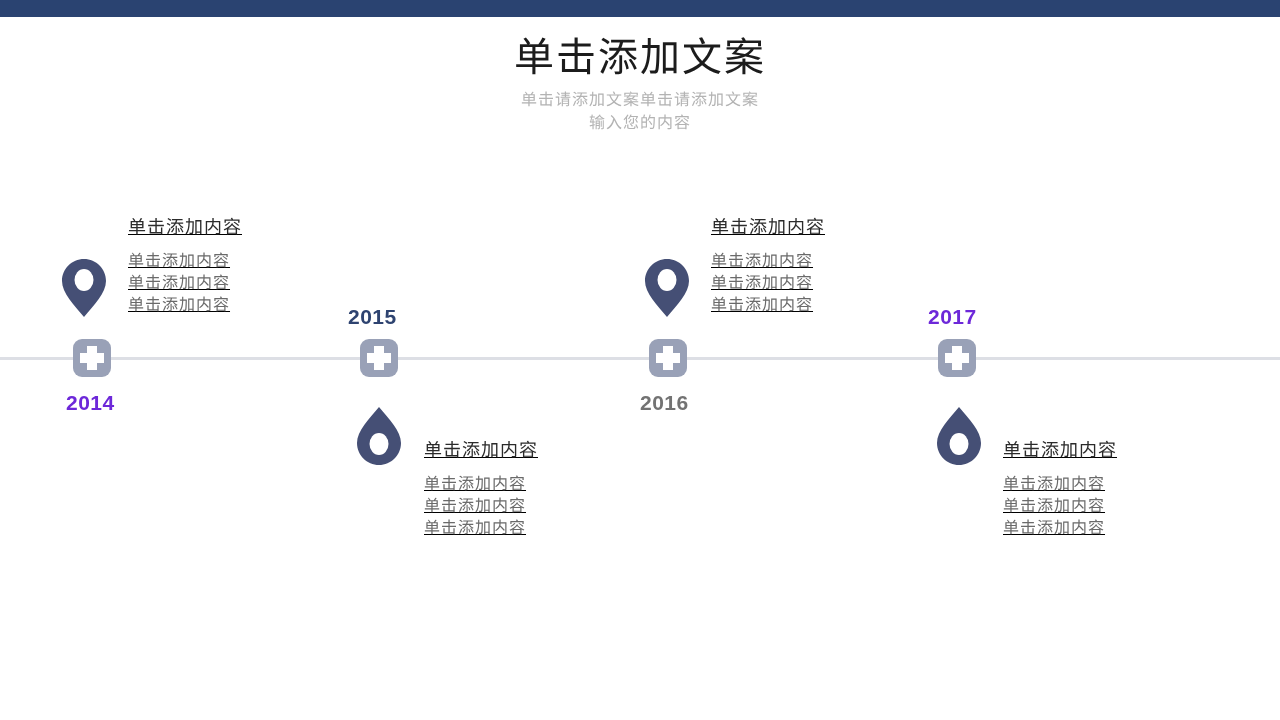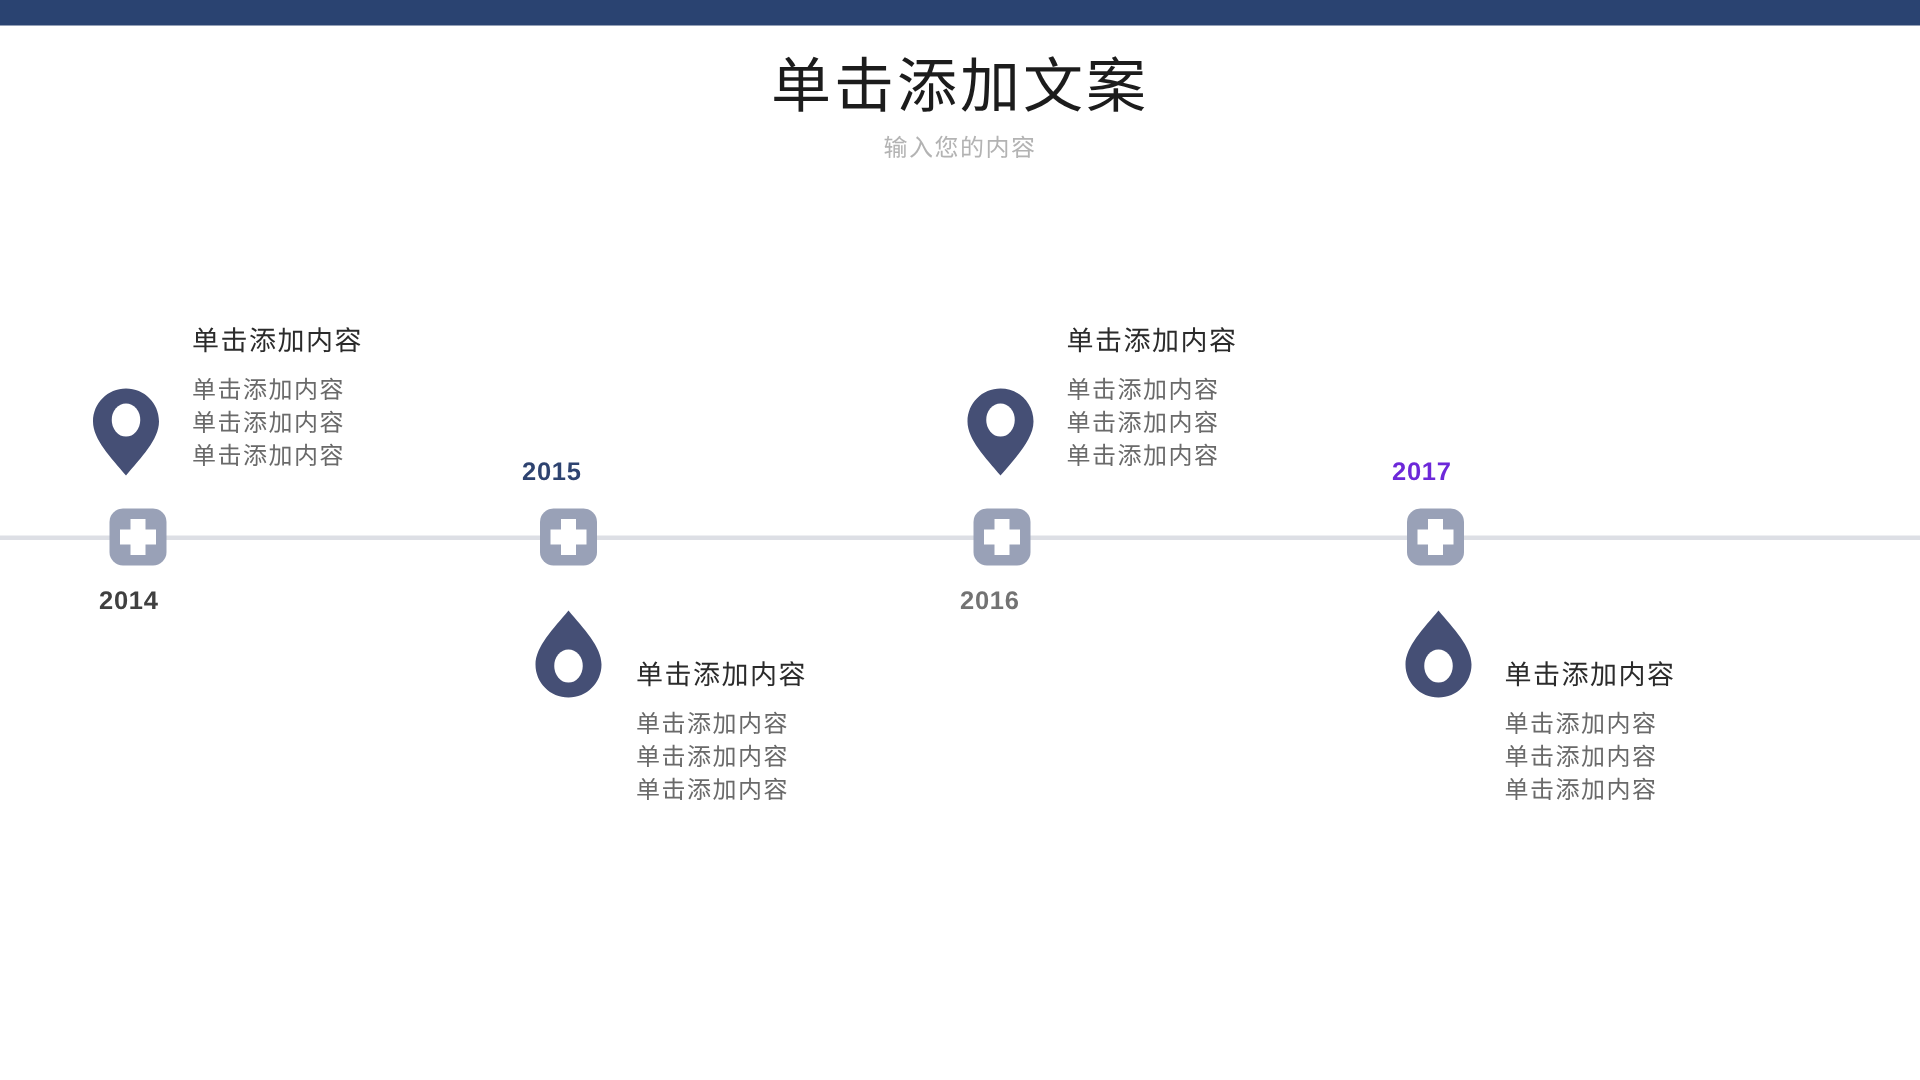--- a/index.html
+++ b/index.html
@@ -102,21 +102,21 @@
     top: 14px;
     width: 24px;
     height: 10px;
     background: #ffffff;
   }
 
   
   .year-label {
     position: absolute;
     font-family: "Liberation Sans", "DejaVu Sans", sans-serif;
-    font-size: 17px;
+    font-size: 21px;
     font-weight: bold;
     color: #2e4370;
     letter-spacing: 0.5px;
     white-space: nowrap;
   }
   .year-above {
     top: 305px;
   }
   .year-below {
     top: 391px;
@@ -131,20 +131,21 @@
   .pin-marker svg {
     display: block;
     width: 46px;
     height: 60px;
   }
 
   
   .content-block {
     position: absolute;
     width: 230px;
+    text-decoration: underline;
   }
   .block-heading {
     font-family: "Liberation Serif", "DejaVu Serif", serif;
     font-size: 18px;
     line-height: 26px;
     color: #2b2b2b;
     letter-spacing: 1px;
     white-space: nowrap;
   }
   .block-body {
@@ -166,20 +167,21 @@
 </head>
 <body>
 
 <div id="slide" style="background: rgb(255, 255, 255);">
 
   <div id="top-bar" style="background: rgb(42, 67, 113);"></div>
 
   <div id="header">
     <div id="slide-title">单击添加文案</div>
     <div id="subtitle" style="color: rgb(179, 179, 179);">
+      <span class="sub-line">单击请添加文案单击请添加文案</span>
       <span class="sub-line">输入您的内容</span>
     </div>
   </div>
 
   <div id="timeline-axis" style="background: rgb(221, 223, 229);"></div>
 
   <div class="pin-marker" style="left:61px; top:258px;">
     <svg viewBox="0 0 46 60" xmlns="http://www.w3.org/2000/svg" aria-hidden="true">
       <path d="M23 1 C10.8 1 1 10.8 1 23 C1 35 13 47 23 59 C33 47 45 35 45 23 C45 10.8 35.2 1 23 1 Z" fill="#454f75"></path>
       <ellipse cx="23" cy="22" rx="9.5" ry="11" fill="#ffffff"></ellipse>
@@ -192,21 +194,21 @@
       <span class="body-line">单击添加内容</span>
       <span class="body-line">单击添加内容</span>
     </div>
   </div>
   <div class="timeline-node" style="left:92px;">
     <div class="node-shape" style="background: rgb(153, 161, 183);">
       <span class="cross-v"></span>
       <span class="cross-h"></span>
     </div>
   </div>
-  <div class="year-label year-below" style="left: 66px; color: #404040; text-align: center;">2014</div>
+  <div class="year-label year-below" style="left: 66px; color: #6d28d9; text-align: center;">2014</div>
 
   <div class="year-label year-above" style="left: 348px; color: rgb(46, 67, 112);">2015</div>
   <div class="timeline-node" style="left:379px;">
     <div class="node-shape" style="background: rgb(153, 161, 183);">
       <span class="cross-v"></span>
       <span class="cross-h"></span>
     </div>
   </div>
   <div class="pin-marker" style="left:356px; top:406px;">
     <svg viewBox="0 0 46 60" xmlns="http://www.w3.org/2000/svg" aria-hidden="true">

